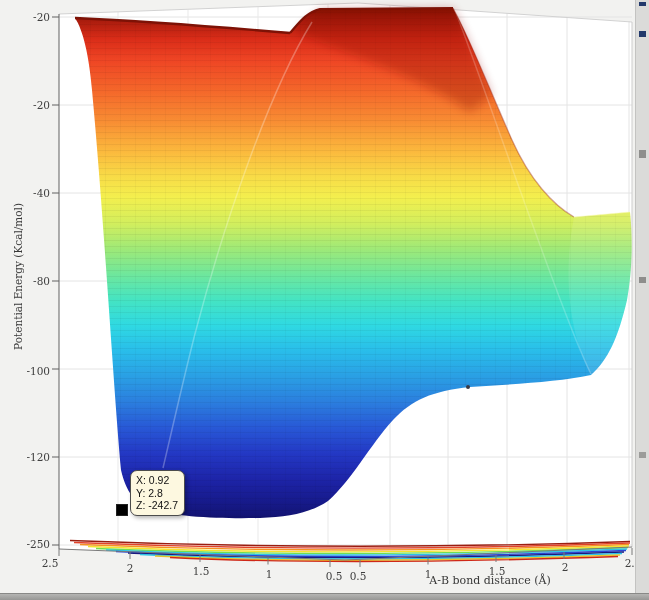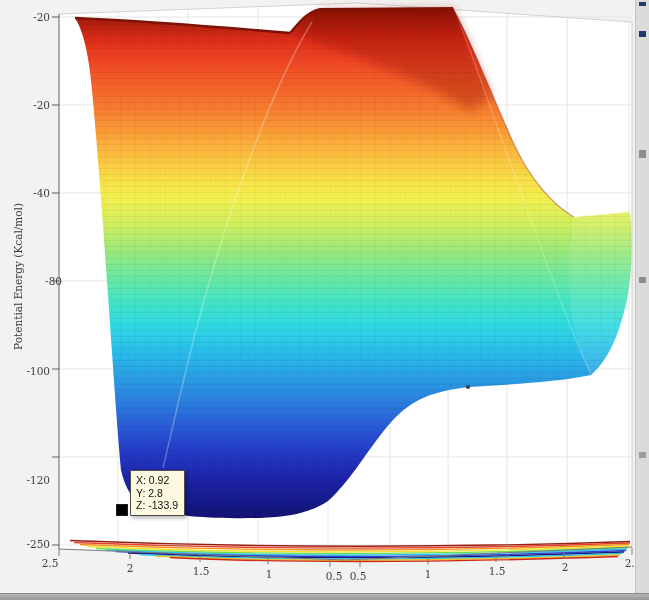--- a/index.html
+++ b/index.html
@@ -20,21 +20,21 @@
   .axis-title{
     position:absolute;font-size:11px;color:#383838;white-space:nowrap;
     transform:translate(-50%,0);
   }
   #z-axis-title{
     position:absolute;left:-52px;top:274px;width:140px;text-align:center;
     font-size:10.5px;color:#383838;transform:rotate(-90deg);white-space:nowrap;
   }
   #datatip{
     position:absolute;left:130px;top:470px;
-    background:#fdf8e0;border:1.5px solid #4c4c4c;border-radius:1px;
+    background:#fdf8e0;border:1.5px solid #4c4c4c;border-radius:7px;
     box-shadow:2px 2px 4px rgba(0,0,0,0.30);
     font-family:"Liberation Sans","DejaVu Sans",sans-serif;
     font-size:10.5px;line-height:12.5px;color:#111;
     padding:3px 6px 3px 5px;white-space:nowrap;
   }
   #datatip-marker{
     position:absolute;left:116px;top:504px;width:10px;height:10px;
     background:#000;border:1px solid #222;
   }
   #window-right-strip{
@@ -166,45 +166,46 @@
       <path d="M290,33 C299,23 305,13 320,9 L453,8" stroke="#7d1206" stroke-width="2.2" fill="none"></path>
       <path d="M453,8 C468,35 488,85 512,140 C530,180 553,205 574,217" stroke="rgba(150,30,15,0.40)" stroke-width="1.3" fill="none"></path>
     </g>
 
     <circle cx="468" cy="387" r="2" fill="#3a3a46"></circle>
   </svg>
 
   <div class="zticklabel" style="left:12px;top:11px">-20</div>
   <div class="zticklabel" style="left:12px;top:99px">-20</div>
   <div class="zticklabel" style="left:12px;top:187px">-40</div>
-  <div class="zticklabel" style="left:24px;top:275px">-80</div>
+  <div class="zticklabel" style="left:12px;top:275px">-80</div>
   <div class="zticklabel" style="left:12px;top:365px">-100</div>
-  <div class="zticklabel" style="left:12px;top:474px">-120</div>
+  <div class="zticklabel" style="left:12px;top:451px">-120</div>
   <div class="zticklabel" style="left:12px;top:538px">-250</div>
 
   <div id="z-axis-title">Potential Energy (Kcal/mol)</div>
 
   <div class="ticklabel" style="left:50px;top:557px">2.5</div>
   <div class="ticklabel" style="left:130px;top:562px">2</div>
   <div class="ticklabel" style="left:201px;top:565px">1.5</div>
   <div class="ticklabel" style="left:269px;top:568px">1</div>
   <div class="ticklabel" style="left:334px;top:570px">0.5</div>
 
   <div class="ticklabel" style="left:358px;top:570px">0.5</div>
   <div class="ticklabel" style="left:428px;top:568px">1</div>
   <div class="ticklabel" style="left:497px;top:565px">1.5</div>
   <div class="ticklabel" style="left:565px;top:561px">2</div>
   <div class="ticklabel" style="left:633px;top:557px">2.5</div>
 
+  <div class="axis-title" style="left:490px;top:574px">A-B bond distance (Å)</div>
 
   <div id="datatip-marker"></div>
   <div id="datatip">
     <div>X: 0.92</div>
     <div>Y: 2.8</div>
-    <div>Z: -133.9</div>
+    <div>Z: -242.7</div>
   </div>
 
   <div id="window-right-strip">
     <div class="strip-mark" style="top:2px;height:4px;background:#22396b"></div>
     <div class="strip-mark" style="top:31px;height:6px;background:#22396b"></div>
     <div class="strip-mark" style="top:150px;height:8px;background:#8e8e8c"></div>
     <div class="strip-mark" style="top:277px;height:6px;background:#8e8e8c"></div>
     <div class="strip-mark" style="top:452px;height:6px;background:#9c9c9a"></div>
   </div>
   <div id="window-bottom-bar"></div>

